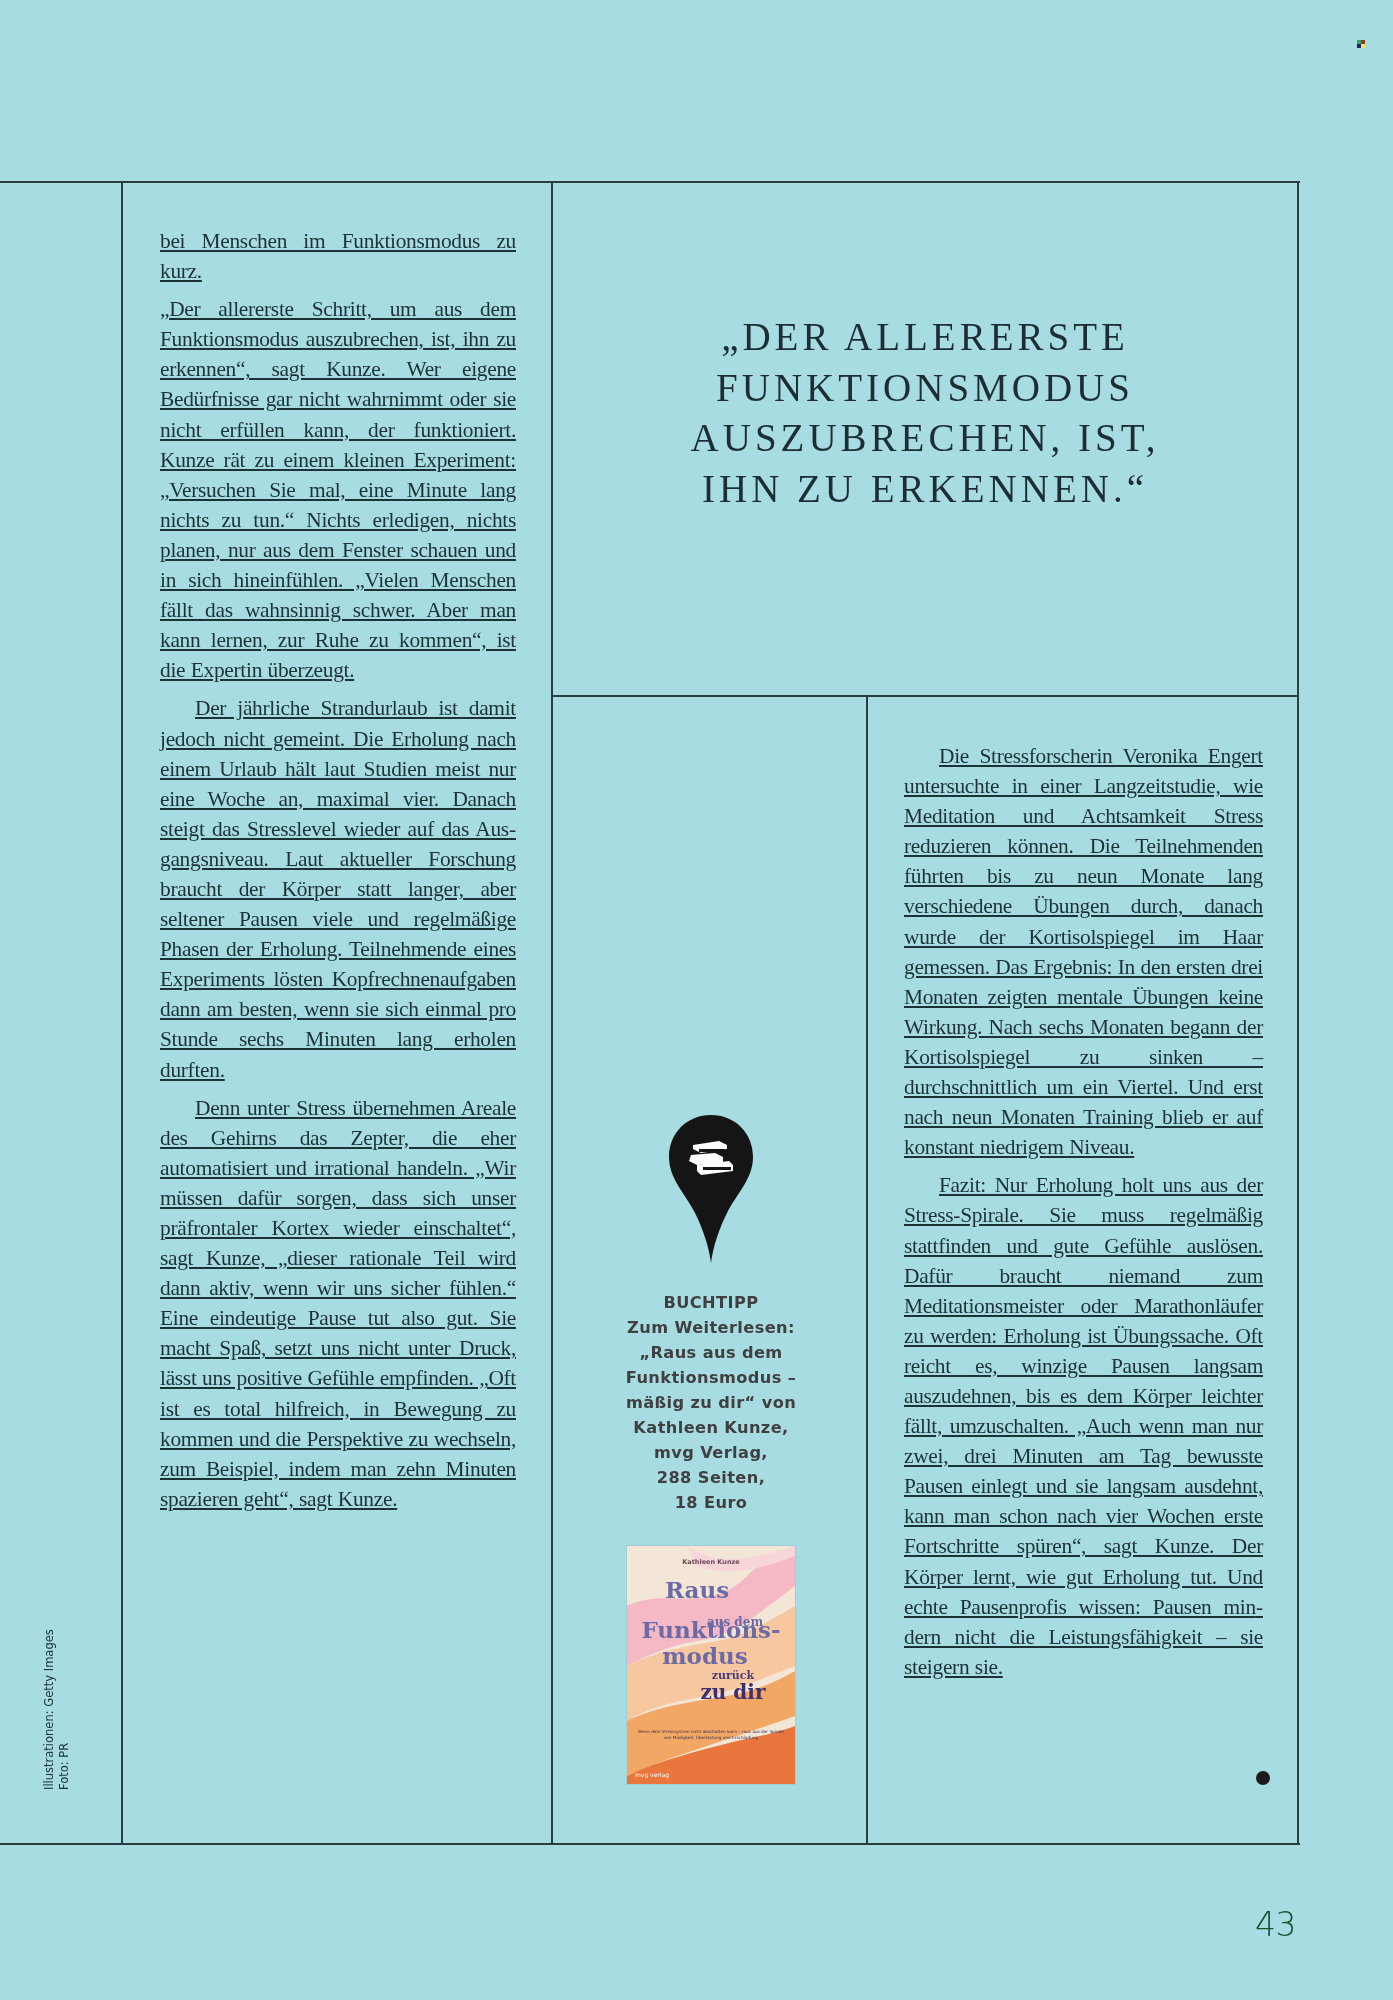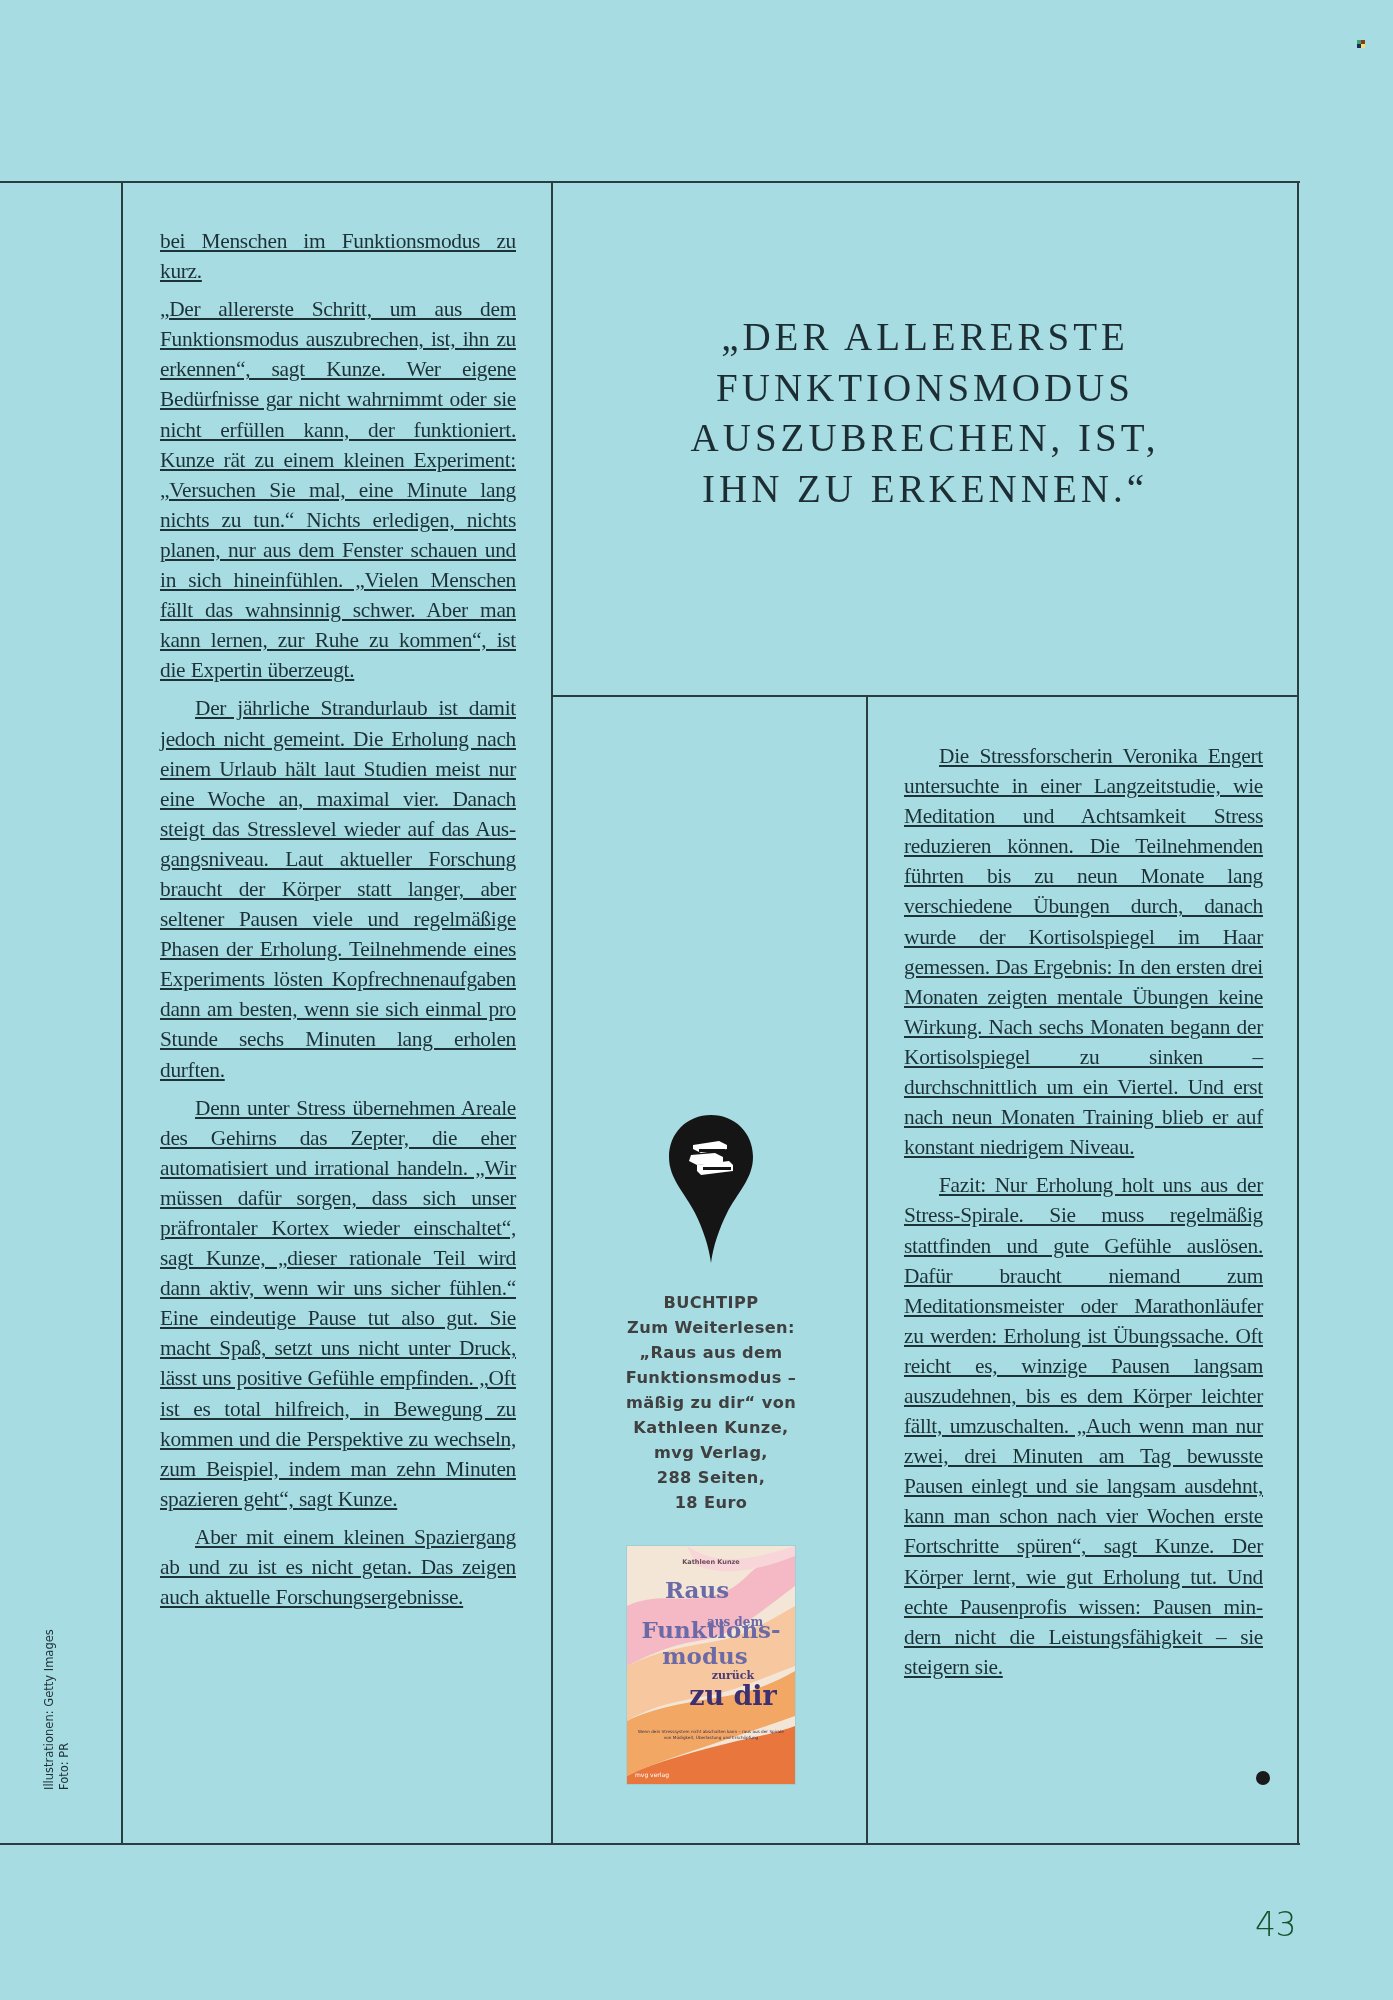--- a/index.html
+++ b/index.html
@@ -62,21 +62,21 @@
     }
     .cover .t {
       position: absolute; left: 0; width: 100%; text-align: center;
       font-family: "DejaVu Serif", serif; font-weight: bold; color: #6b6aa6;
     }
     .cover .t1 { top: 30px; font-size: 23px; left: -14px; }
     .cover .t2 { top: 56px; font-size: 12px; left: 24px; color: #6b6aa6; margin-top: 13px; }
     .cover .t3 { top: 70px; font-size: 23px; }
     .cover .t4 { top: 96px; font-size: 23px; left: -6px; }
     .cover .t5 { top: 123px; font-size: 11px; left: 22px; color: #4a3c7a; }
-    .cover .t6 { top: 134px; font-size: 27px; left: 22px; color: #3d2f70; }
+    .cover .t6 { top: 134px; font-size: 20px; left: 22px; color: #3d2f70; }
     .cover .sub {
       position: absolute; top: 183px; left: 8px; width: 152px; text-align: center;
       font-family: "DejaVu Sans", sans-serif; font-size: 4.2px; line-height: 6px; color: #3b3050;
     }
     .cover .pub {
       position: absolute; bottom: 6px; left: 8px;
       font-family: "DejaVu Sans", sans-serif; font-size: 6px; color: #fff;
     }
 
     .credits {
@@ -119,21 +119,20 @@
   <i style="left:4px;top:0;background:#8a3a1a;"></i>
   <i style="left:0;top:4px;background:#1a2a5a;"></i>
   <i style="left:4px;top:4px;background:#f0e070;"></i>
 </div>
 
 <div class="col col-left">
   <p>bei Menschen im Funktionsmodus zu kurz.</p>
   <p>„Der allererste Schritt, um aus dem Funktionsmodus auszubrechen, ist, ihn zu erkennen“, sagt Kunze. Wer eigene Bedürfnisse gar nicht wahr­nimmt oder sie nicht erfüllen kann, der funktioniert. Kunze rät zu einem kleinen Experiment: „Versuchen Sie mal, eine Minute lang nichts zu tun.“ Nichts erledigen, nichts pla­nen, nur aus dem Fenster schauen und in sich hineinfühlen. „Vielen Menschen fällt das wahnsinnig schwer. Aber man kann lernen, zur Ruhe zu kommen“, ist die Expertin überzeugt.</p>
   <p class="indent">Der jährliche Strandurlaub ist damit jedoch nicht gemeint. Die Erholung nach einem Urlaub hält laut Studien meist nur eine Woche an, maximal vier. Danach steigt das Stresslevel wieder auf das Aus­gangsniveau. Laut aktueller For­schung braucht der Körper statt langer, aber seltener Pausen viele und regelmäßige Phasen der Erho­lung. Teilnehmende eines Experi­ments lösten Kopfrechnenaufgaben dann am besten, wenn sie sich ein­mal pro Stunde sechs Minuten lang erholen durften.</p>
   <p class="indent">Denn unter Stress übernehmen Areale des Gehirns das Zepter, die eher automatisiert und irrational handeln. „Wir müssen dafür sorgen, dass sich unser präfrontaler Kor­tex wieder einschaltet“, sagt Kun­ze, „dieser rationale Teil wird dann aktiv, wenn wir uns sicher fühlen.“ Eine eindeutige Pause tut also gut. Sie macht Spaß, setzt uns nicht un­ter Druck, lässt uns positive Gefühle empfinden. „Oft ist es total hilfreich, in Bewegung zu kommen und die Perspektive zu wechseln, zum Bei­spiel, indem man zehn Minuten spazieren geht“, sagt Kunze.</p>
-  <p class="indent">Aber mit einem kleinen Spa­ziergang ab und zu ist es nicht ge­tan. Das zeigen auch aktuelle For­schungsergebnisse.</p>
 </div>
 
 <div class="pull-quote">
   <span>„DER ALLERERSTE</span>
   <span>FUNKTIONSMODUS</span>
   <span>AUSZUBRECHEN, IST,</span>
   <span>IHN ZU ERKENNEN.“</span>
 </div>
 
 <div class="pin">

